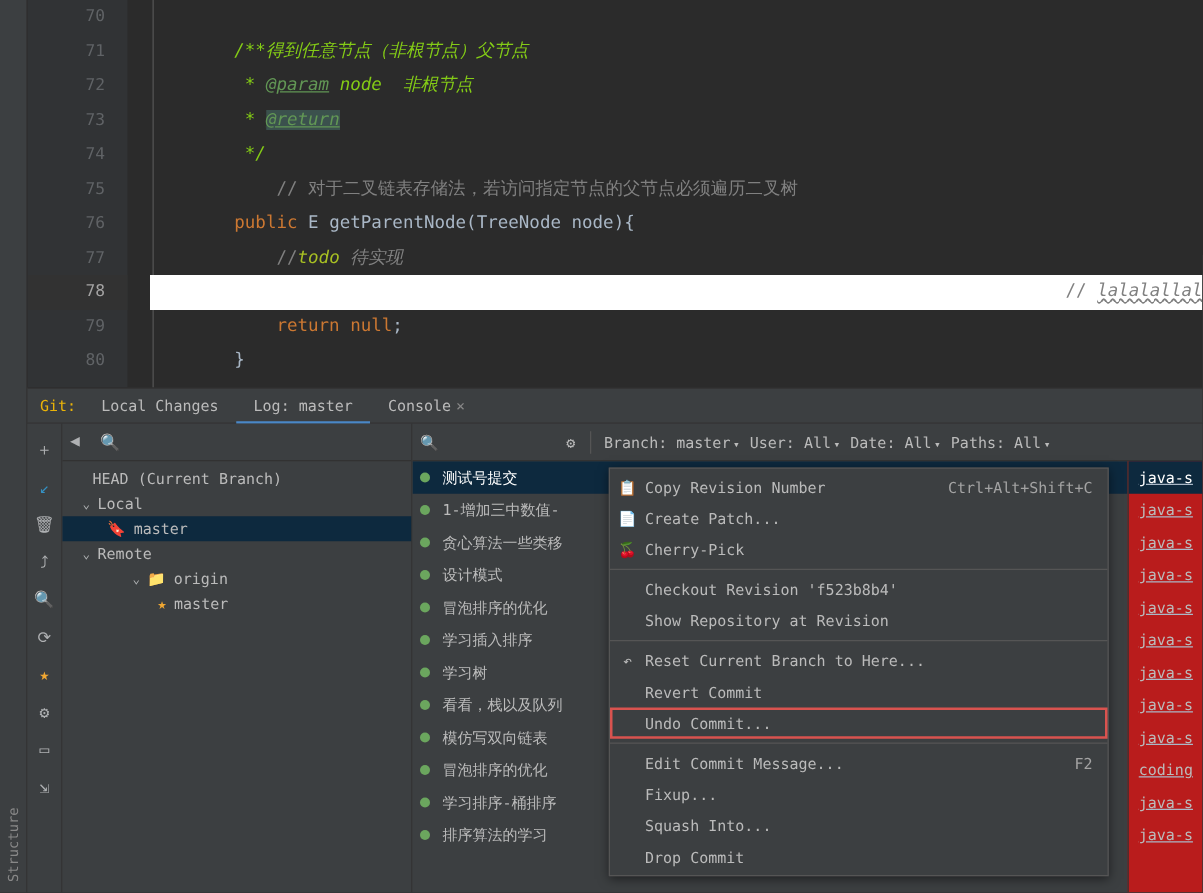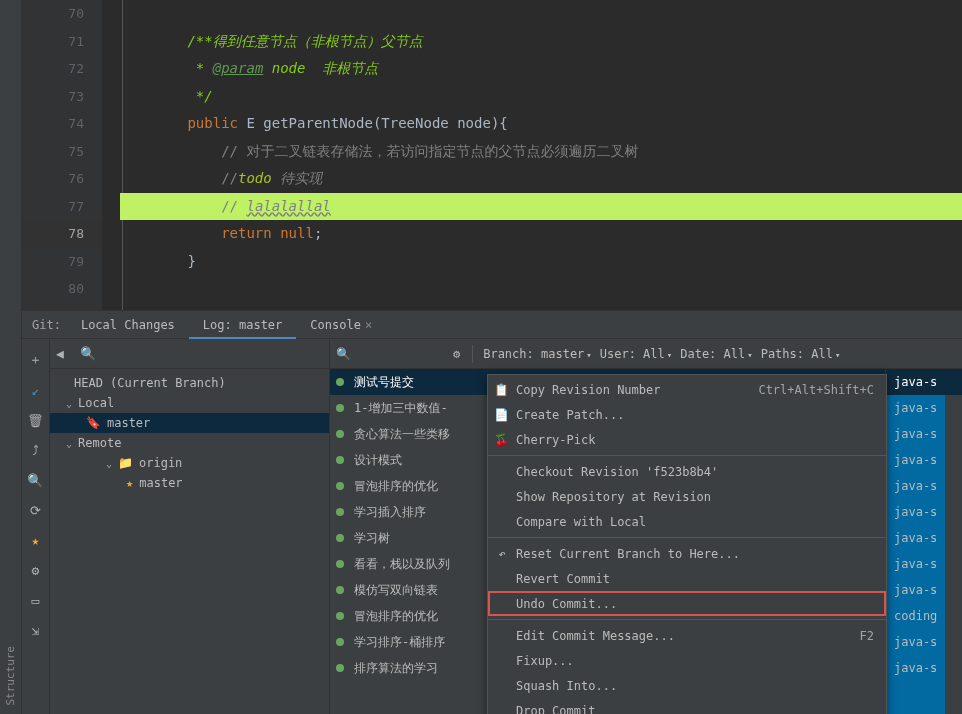--- a/index.html
+++ b/index.html
@@ -65,21 +65,21 @@
 .gutter .ln.hl { background: #323232; color: #a4a3a3; }
 
 .code {
   flex: 1;
   font-size: 14px;
   line-height: 27.5px;
   padding-left: 18px;
   position: relative;
 }
 .code .row { height: 27.5px; white-space: pre; position: relative; }
-.code .row.hl { background: #bef264; }
+.code .row.hl { background: #ffffff; text-align: right; }
 
 .tok-comment { color: #808080; }
 .tok-doc { color: #84cc16; font-style: italic; }
 .tok-doctag { color: #629755; font-style: italic; text-decoration: underline; }
 .tok-doctag-ret { color: #629755; font-style: italic; text-decoration: underline; background: #3b514d; }
 .tok-kw { color: #cc7832; }
 .tok-cls { color: #a9b7c6; }
 .tok-todo { color: #a8c023; font-style: italic; }
 .tok-under { text-decoration-line: underline; text-decoration-style: wavy; text-decoration-color: #808080; font-style: italic; color: #808080;}
 .tok-italic { font-style: italic; }
@@ -108,21 +108,21 @@
   height: 28px;
   line-height: 28px;
   color: #bbb;
   cursor: pointer;
 }
 .tabs .tab.active {
   border-bottom: 2px solid #4a88c7;
   color: #bbb;
 }
 .tabs .close { margin-left: 4px; color: #888; }
-.tabs .git-label { color: #a3a3a3; margin-right: 6px; }
+.tabs .git-label { color: #eab308; margin-right: 6px; }
 
 .vcs-panel {
   flex: 1;
   display: flex;
   background: #3c3f41;
   position: relative;
 }
 
 .tool-buttons {
   width: 28px;
@@ -244,26 +244,27 @@
   top: -9px;
   width: 2px;
   height: 26px;
   background: #6ba65e;
   z-index: -1;
 }
 .commit-row:first-child .graph-dot::before { top: 4px; height: 13px; }
 
 .commit-right {
   position: absolute;
-  right: 17px;
+  right: 0;
   top: 30px;
   bottom: 0;
   width: 60px;
   border-left: 1px solid #323232;
-  background: #0369a1;
+  background: #b91c1c;
+  text-decoration: underline;
 }
 .commit-right .cell {
   height: 26px;
   line-height: 26px;
   padding-left: 8px;
   font-size: 12px;
   color: #bbb;
 }
 .commit-right .cell.sel { background: #0d293e; color: #fff; }
 
@@ -322,23 +323,24 @@
       <div class="ln">77</div>
       <div class="ln hl">78</div>
       <div class="ln">79</div>
       <div class="ln">80</div>
       <div class="ln">81</div>
     </div>
     <div class="code">
       <div class="row"></div>
       <div class="row">        <span class="tok-doc">/**得到任意节点（非根节点）父节点</span></div>
       <div class="row">        <span class="tok-doc"> * </span><span class="tok-doctag">@param</span><span class="tok-doc tok-italic"> node  非根节点</span></div>
+      <div class="row">        <span class="tok-doc"> * </span><span class="tok-doctag-ret">@return</span></div>
       <div class="row">        <span class="tok-doc"> */</span></div>
+      <div class="row">            <span class="tok-comment">// 对于二叉链表存储法，若访问指定节点的父节点必须遍历二叉树</span></div>
       <div class="row">        <span class="tok-kw">public</span><span> E </span><span>getParentNode</span><span>(</span><span class="tok-cls">TreeNode</span><span> node</span><span>)</span><span>{</span></div>
-      <div class="row">            <span class="tok-comment">// 对于二叉链表存储法，若访问指定节点的父节点必须遍历二叉树</span></div>
       <div class="row">            <span class="tok-comment">//</span><span class="tok-todo">todo</span><span class="tok-comment tok-italic"> 待实现</span></div>
       <div class="row hl">            <span class="tok-comment">// </span><span class="tok-under">lalalallal</span></div>
       <div class="row">            <span class="tok-kw">return null</span><span>;</span></div>
       <div class="row">        <span>}</span></div>
       <div class="row"></div>
     </div>
   </div>
 
   <div class="tabs">
     <span class="git-label">Git:</span>
@@ -487,23 +489,20 @@
       <span class="icon-slot">🍒</span>
       <span>Cherry-Pick</span>
     </div>
   <div class="divider"></div>
   <div class="mi">
       <span>Checkout Revision 'f523b8b4'</span>
     </div>
   <div class="mi">
       <span>Show Repository at Revision</span>
     </div>
-  <div class="mi">
-      <span>Compare with Local</span>
-    </div>
   <div class="divider"></div>
   <div class="mi">
       <span class="icon-slot">↶</span>
       <span>Reset Current Branch to Here...</span>
     </div>
   <div class="mi">
       <span>Revert Commit</span>
     </div>
   <div class="mi highlight">
       <span>Undo Commit...</span>

